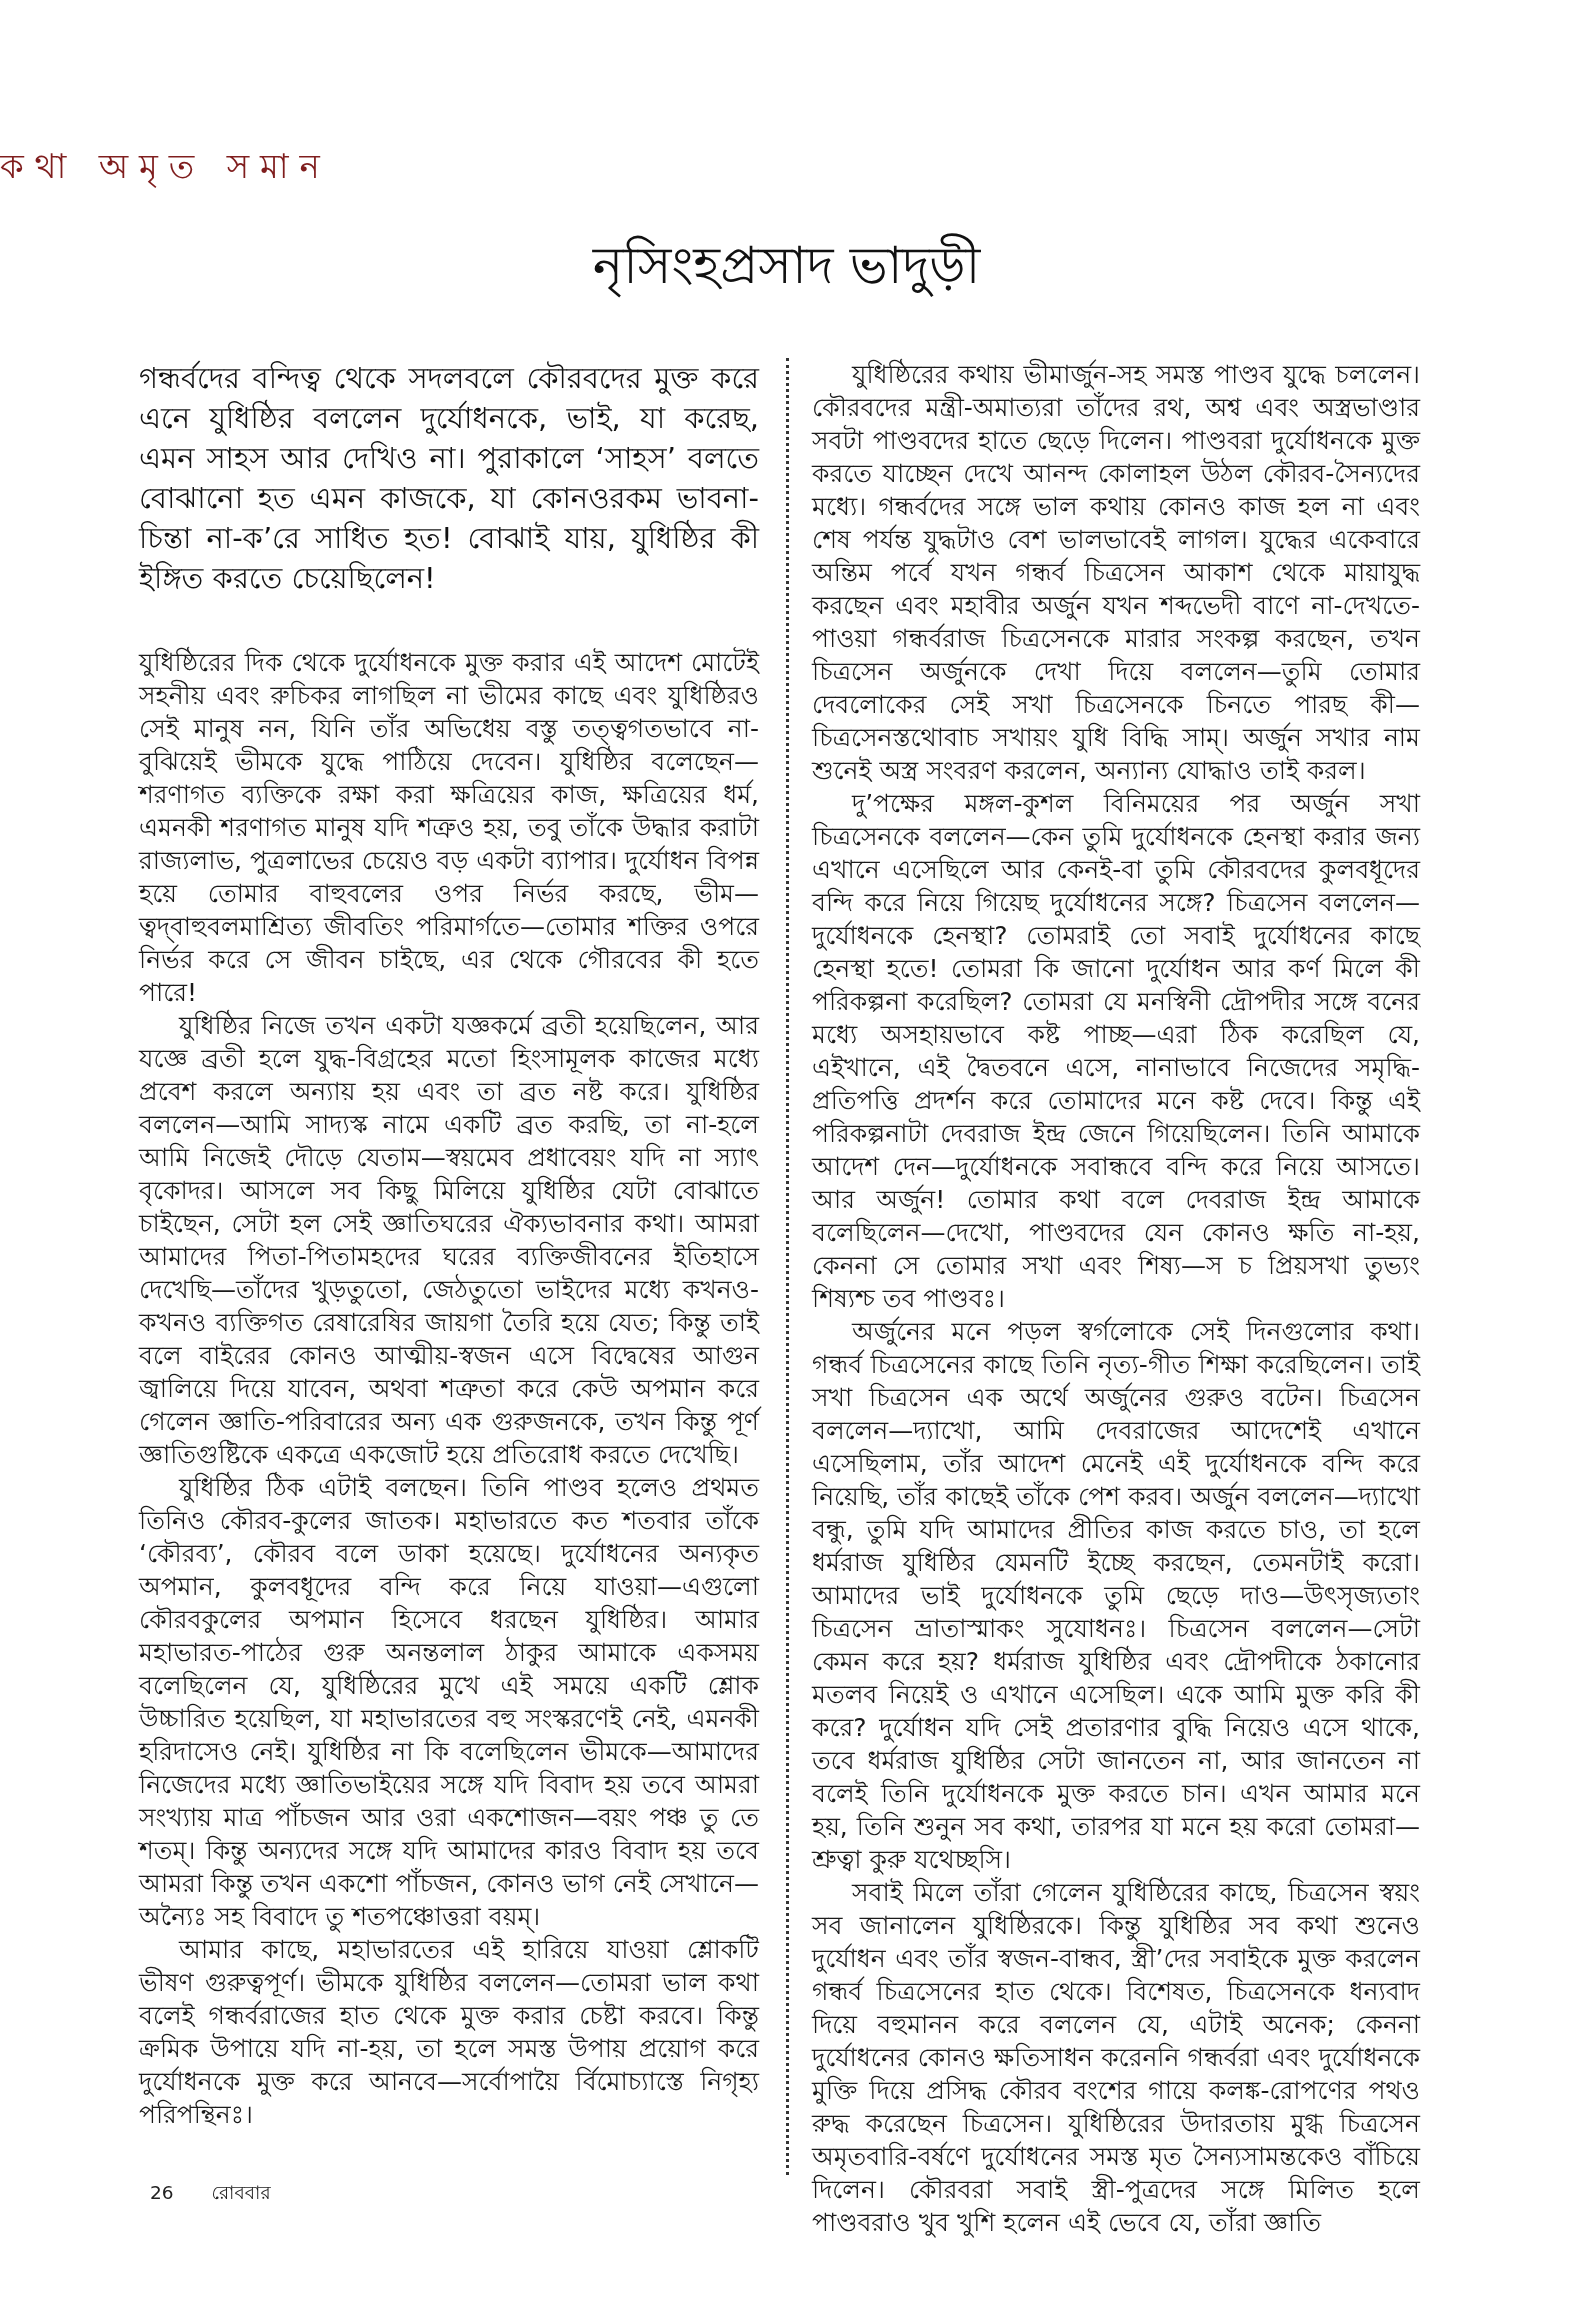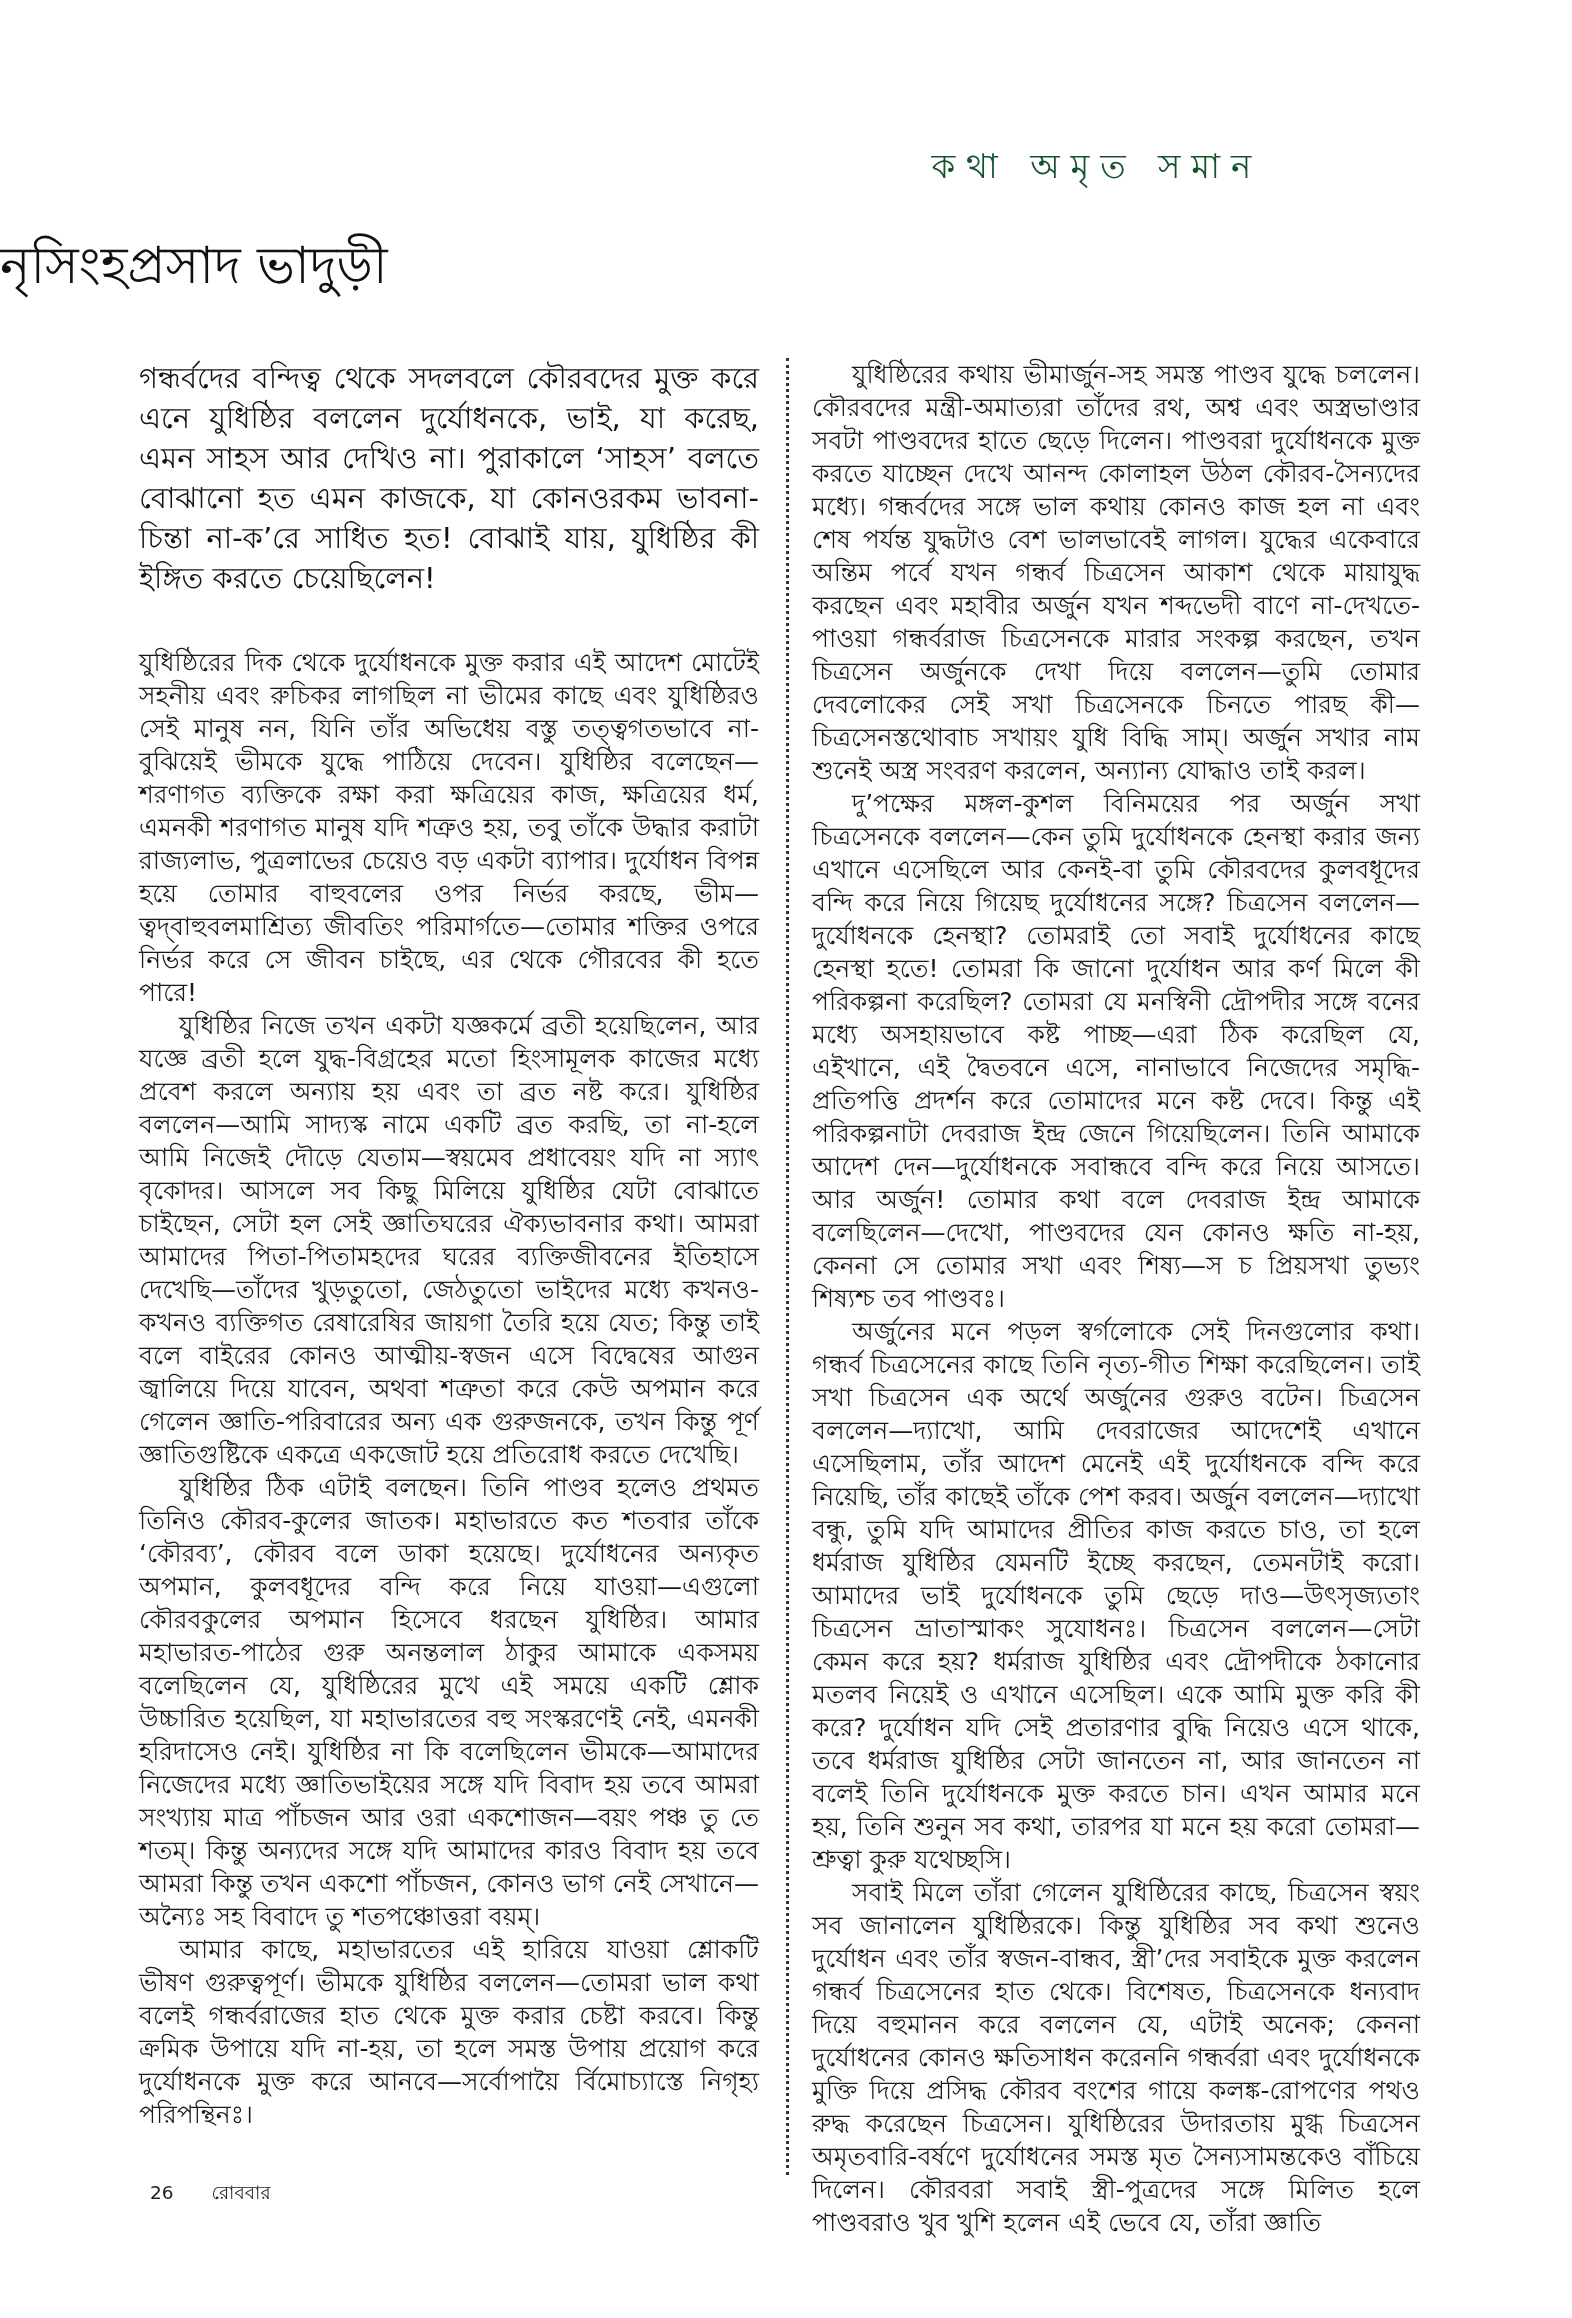--- a/index.html
+++ b/index.html
@@ -1,25 +1,25 @@
 <!DOCTYPE html>
 <html style="font-size:12.3px"><head>
 <meta charset="utf-8">
 <style>
   html, body { margin: 0; padding: 0; background: #ffffff; }
   body {
     width: 1573px; height: 2319px; position: relative; overflow: hidden;
     font-family: "DejaVu Sans", sans-serif; color: #1a1a1a;
   }
   .kicker {
-    position: absolute; top: 143px; left: 0; width: 1262px; text-align: right;
-    color: #14532d; font-size: 34px; letter-spacing: 10.8px; line-height: 46px;
+    position: absolute; top: 143px; left: 0; width: 1262px; text-align: left;
+    color: #7f1d1d; font-size: 34px; letter-spacing: 10.8px; line-height: 46px;
   }
   .byline {
-    position: absolute; top: 231px; left: 0; width: 1573px; text-align: left;
+    position: absolute; top: 231px; left: 0; width: 1573px; text-align: center;
     font-size: 51px; line-height: 69px; color: #111;
   }
   .col {
     position: absolute; top: 358px; text-align: justify;
   }
   .col-left { left: 139px; width: 620px; }
   .col-right { left: 812px; width: 608px; }
   .divider {
     position: absolute; left: 786px; top: 358px; height: 1817px; width: 0;
     border-left: 3.8px dotted #333;

